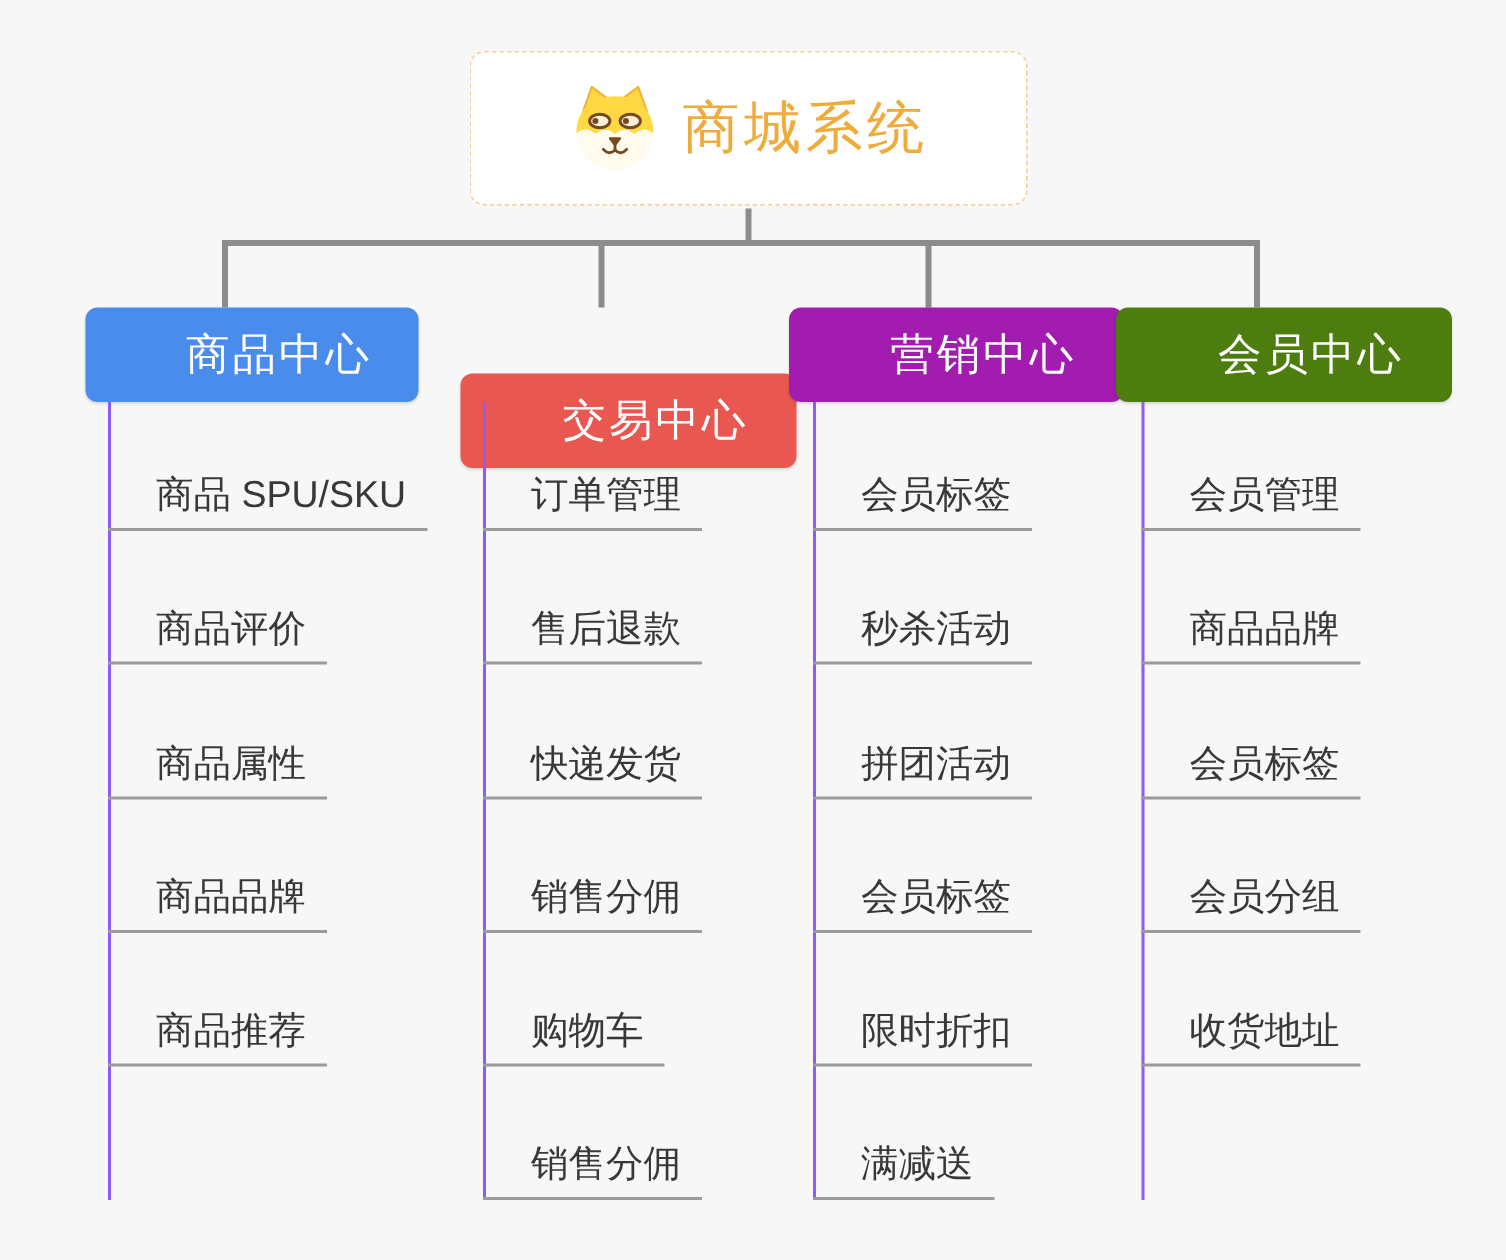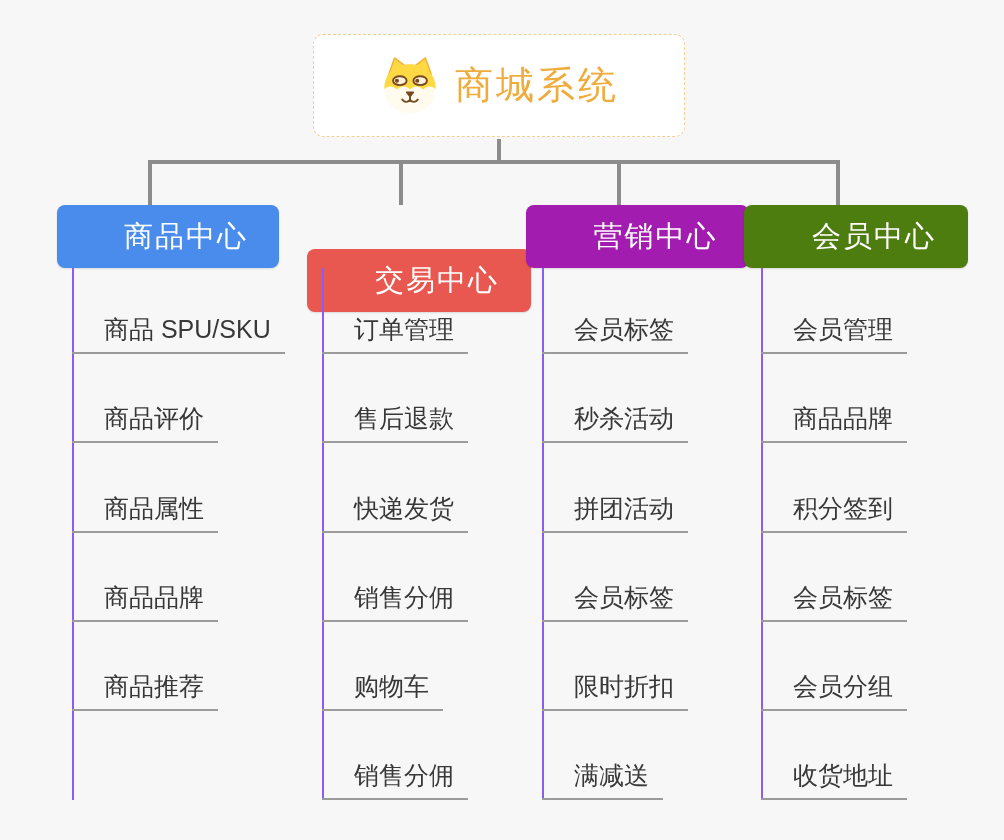--- a/index.html
+++ b/index.html
@@ -165,23 +165,20 @@
   </div>
 
   <div class="child-col child-col-3">
     <div class="child-row">
         <span class="child-label">会员管理</span>
       </div>
     <div class="child-row">
         <span class="child-label">商品品牌</span>
       </div>
     <div class="child-row">
-        <span class="child-label">积分签到</span>
-      </div>
-    <div class="child-row">
         <span class="child-label">会员标签</span>
       </div>
     <div class="child-row">
         <span class="child-label">会员分组</span>
       </div>
     <div class="child-row">
         <span class="child-label">收货地址</span>
       </div>
   </div>
 

